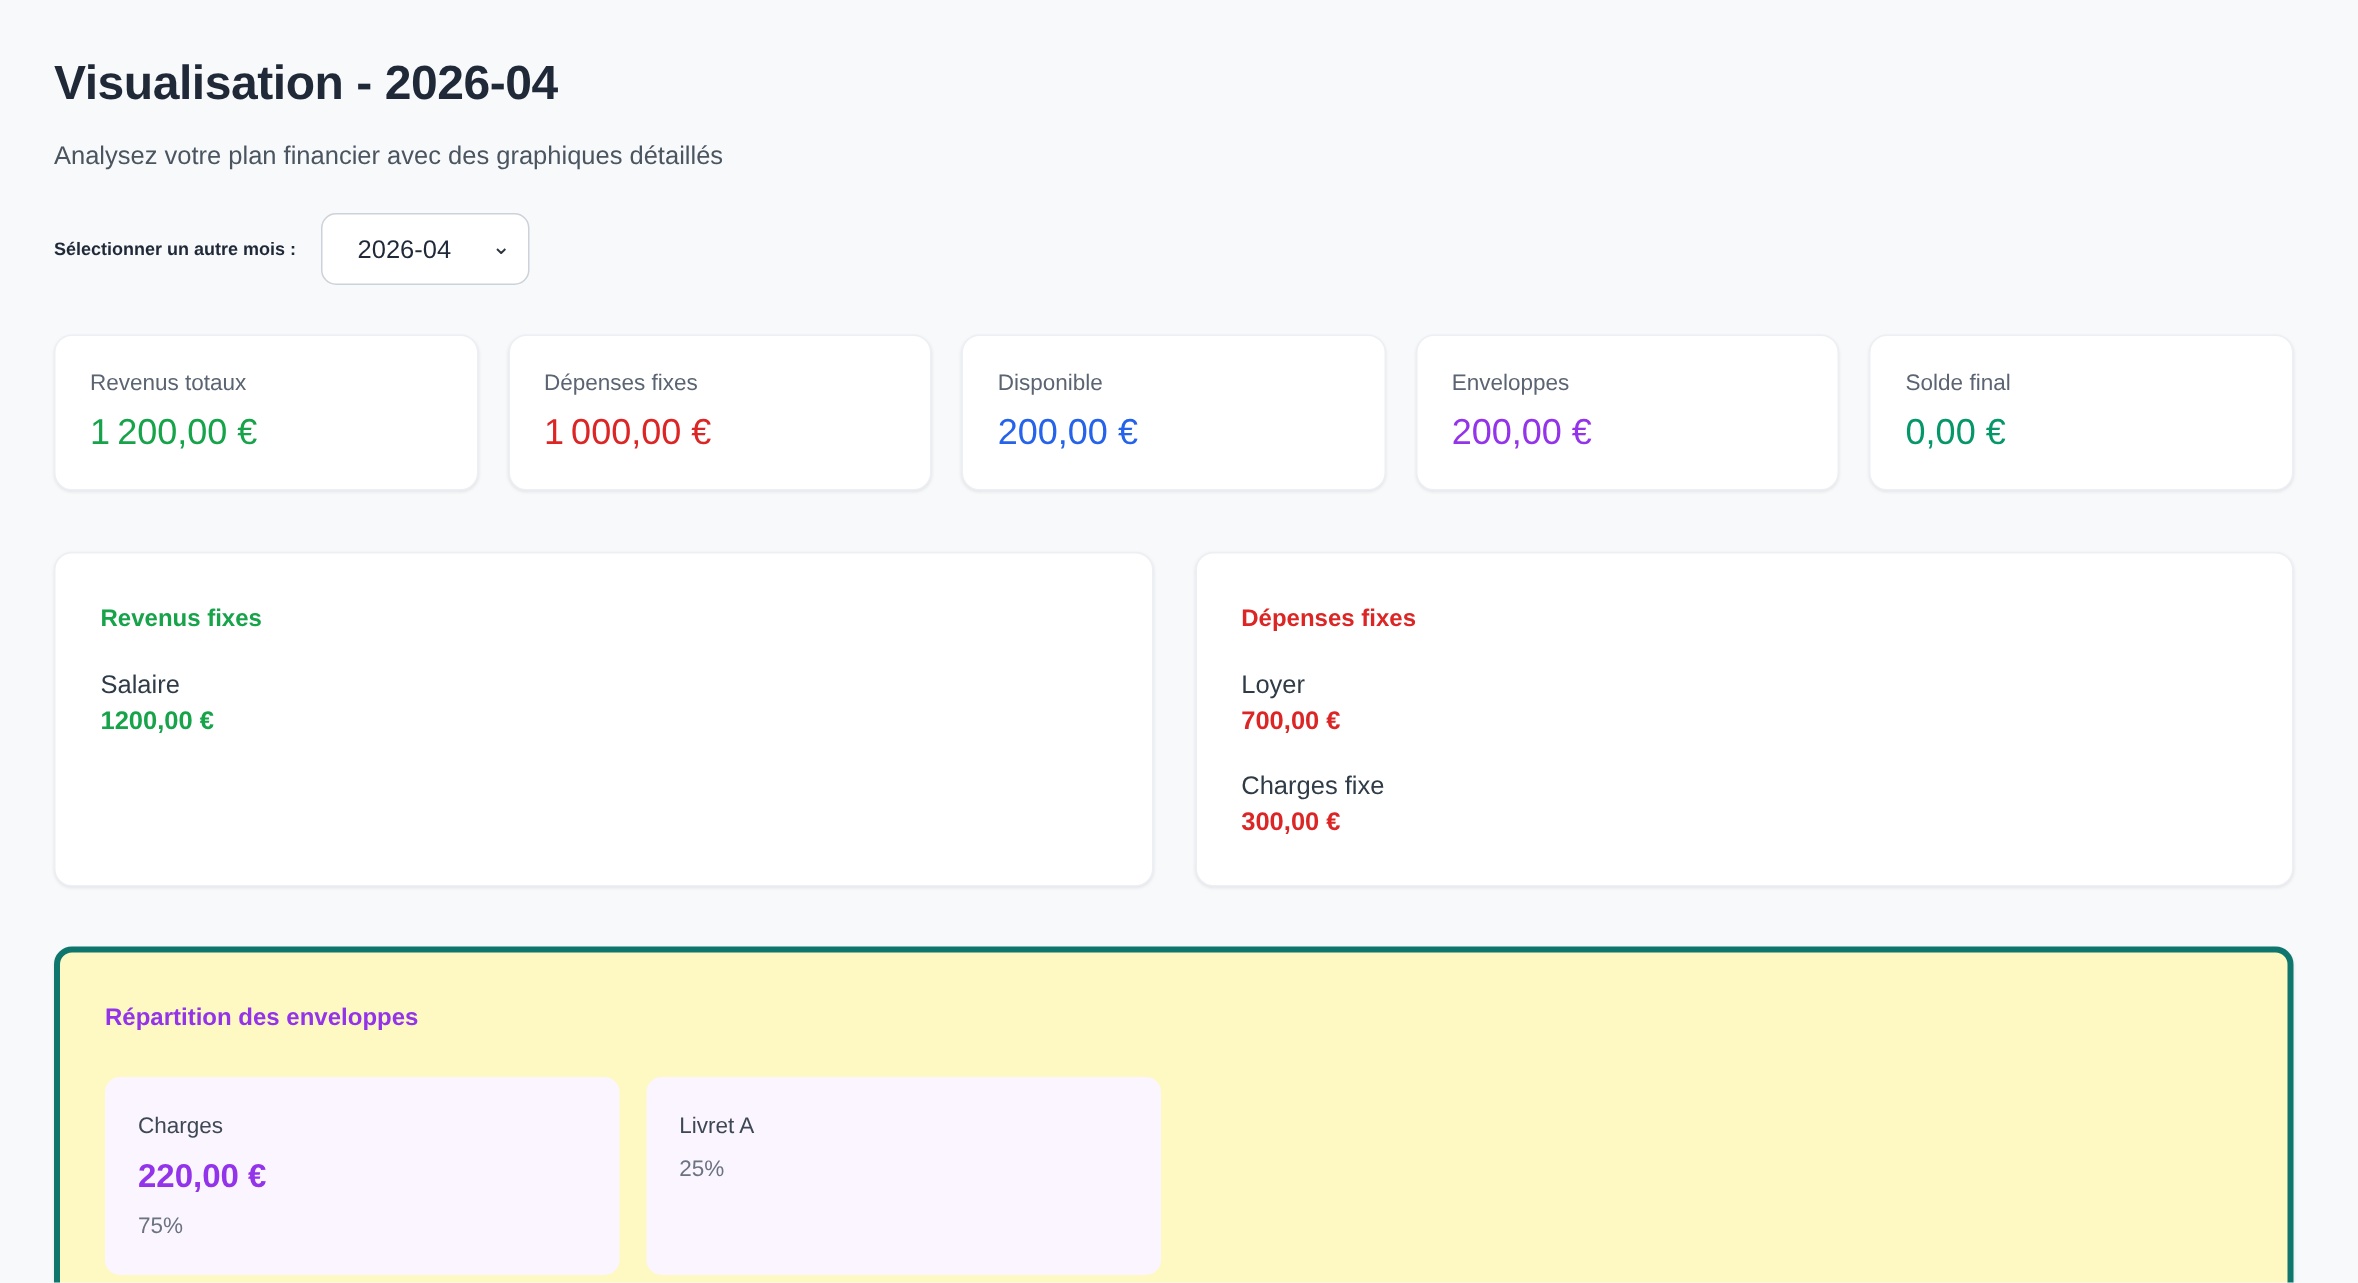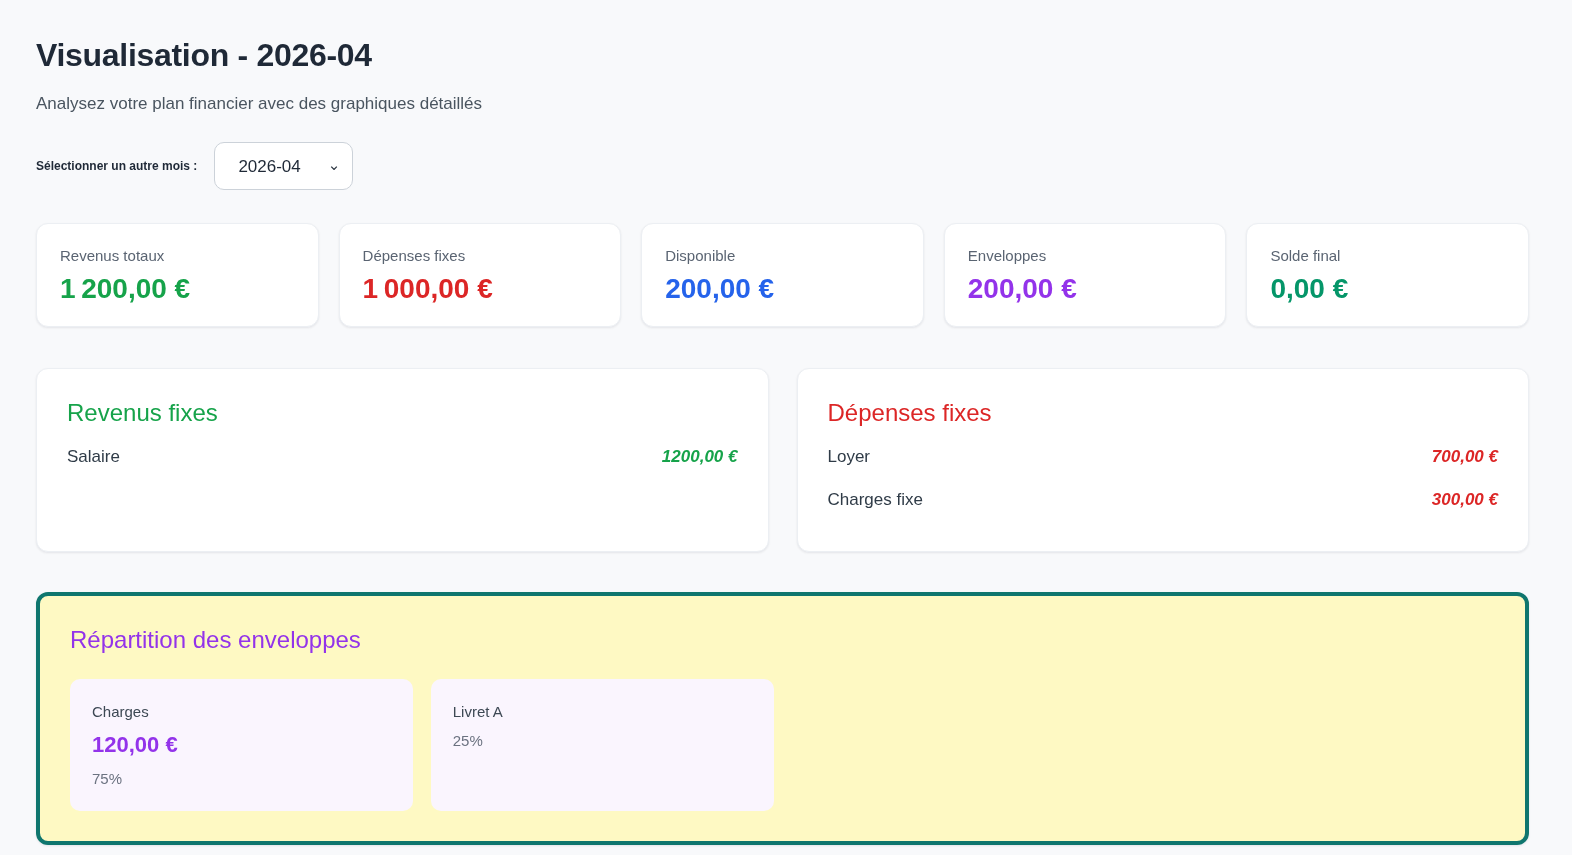--- a/index.html
+++ b/index.html
@@ -49,42 +49,43 @@
     display: grid; grid-template-columns: repeat(5, 1fr); gap: 20px;
   }
   .card, .panel {
     background: #ffffff;
     border: 1px solid #eceff3;
     border-radius: 12px;
     box-shadow: 0 1px 2px rgba(16,24,40,0.04), 0 1px 3px rgba(16,24,40,0.05);
   }
   .card { padding: 22px 23px; }
   .card-label { font-size: 15px; line-height: 20px; color: #5a6472; }
-  .card-value { margin-top: 8px; font-size: 28px; line-height: 30px; font-weight: 700; }
+  .card-value { margin-top: 8px; font-size: 24px; line-height: 30px; font-weight: 400; }
 
   .c-green  { color: #16a34a; }
   .c-red    { color: #dc2626; }
   .c-blue   { color: #2563eb; }
   .c-purple { color: #9333ea; }
   .c-teal   { color: #059669; }
 
   
   .panels-row {
     margin-top: 41px;
     display: grid; grid-template-columns: 1fr 1fr; gap: 28px;
   }
   .panel { padding: 30px; min-height: 184px; }
-  .panel-title { font-size: 24px; line-height: 27px; font-weight: 400; }
+  .panel-title { font-size: 16px; line-height: 27px; font-weight: 700; }
   .panel-rows { margin-top: 8px; }
   .panel-row {
     display: flex; justify-content: space-between; align-items: baseline;
     margin-top: 19px;
+    flex-direction: column;
   }
   .row-label { font-size: 17px; line-height: 24px; color: #2f3b47; }
-  .row-value { font-size: 17px; line-height: 24px; font-weight: 700; font-style: italic; }
+  .row-value { font-size: 17px; line-height: 24px; font-weight: 700; }
 
   
   .envelope-panel {
     margin-top: 40px;
     background: #fef9c3;
     border: 4px solid #0f766e;
     border-radius: 12px;
     box-shadow: 0 1px 2px rgba(16,24,40,0.04), 0 1px 3px rgba(16,24,40,0.05);
     padding: 30px;
     min-height: 251px;
@@ -170,21 +171,21 @@
       </div>
     </div>
 
   </div>
 
   <div class="envelope-panel">
     <h2 class="panel-title c-purple">Répartition des enveloppes</h2>
     <div class="envelope-grid">
       <div class="envelope-card">
         <div class="envelope-name">Charges</div>
-        <div class="envelope-value">120,00 €</div>
+        <div class="envelope-value">220,00 €</div>
         <div class="envelope-percent">75%</div>
       </div>
       <div class="envelope-card">
         <div class="envelope-name">Livret A</div>
         <div class="envelope-percent">25%</div>
       </div>
     </div>
   </div>
 
 </div>

